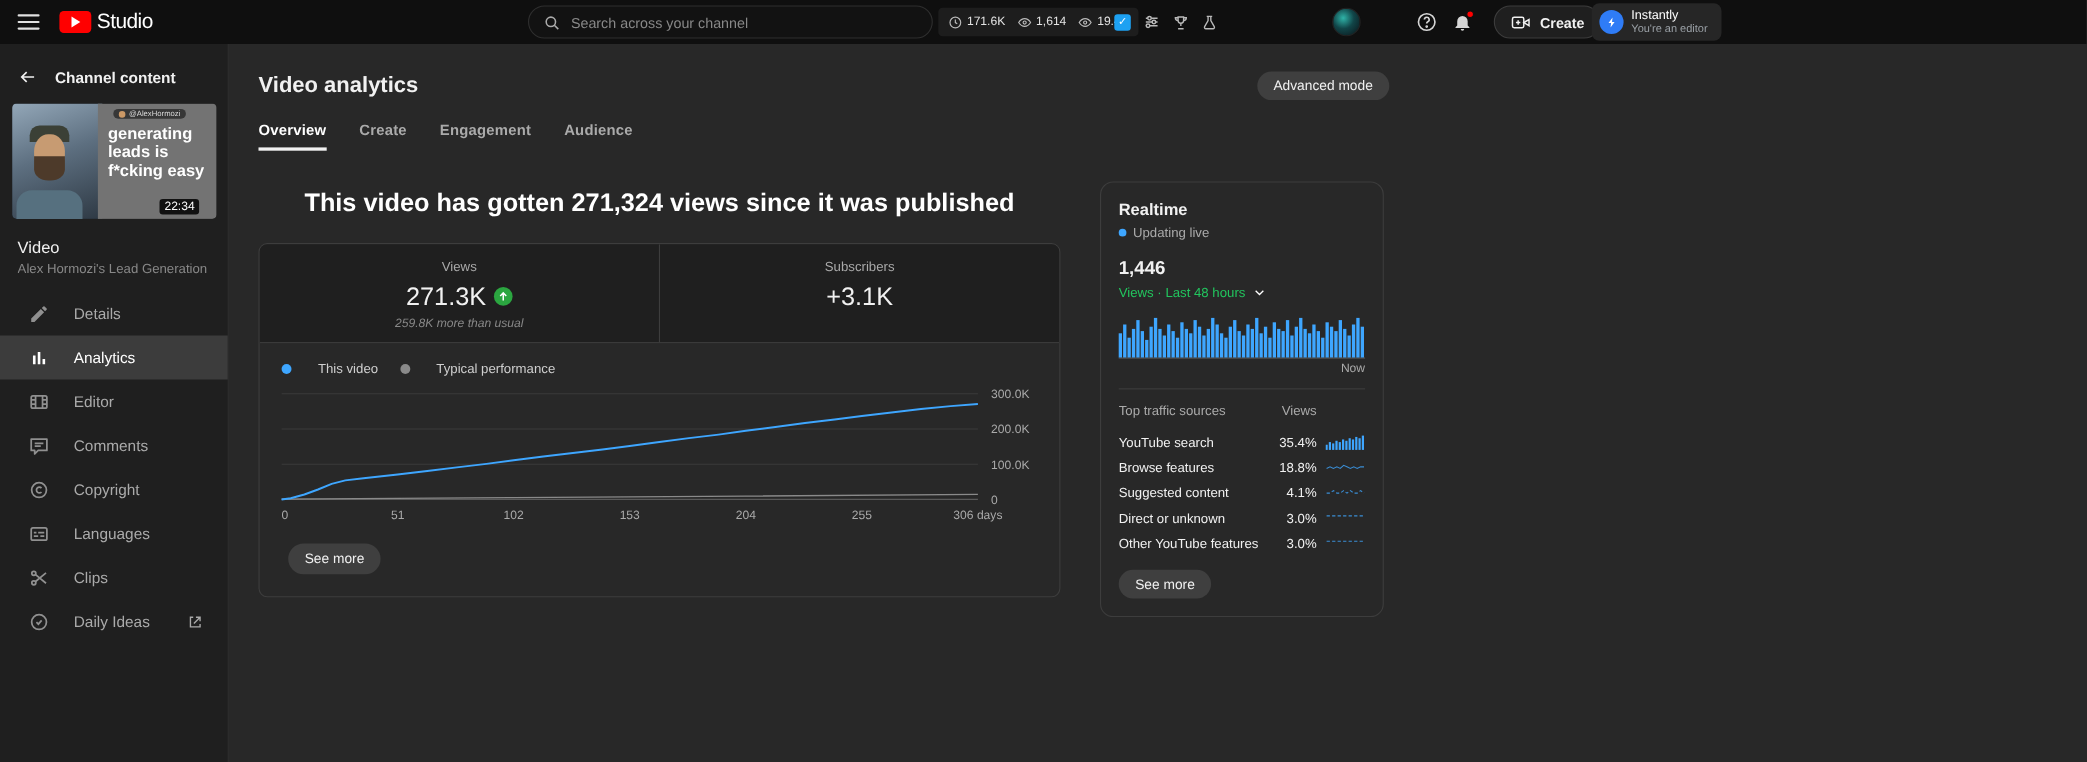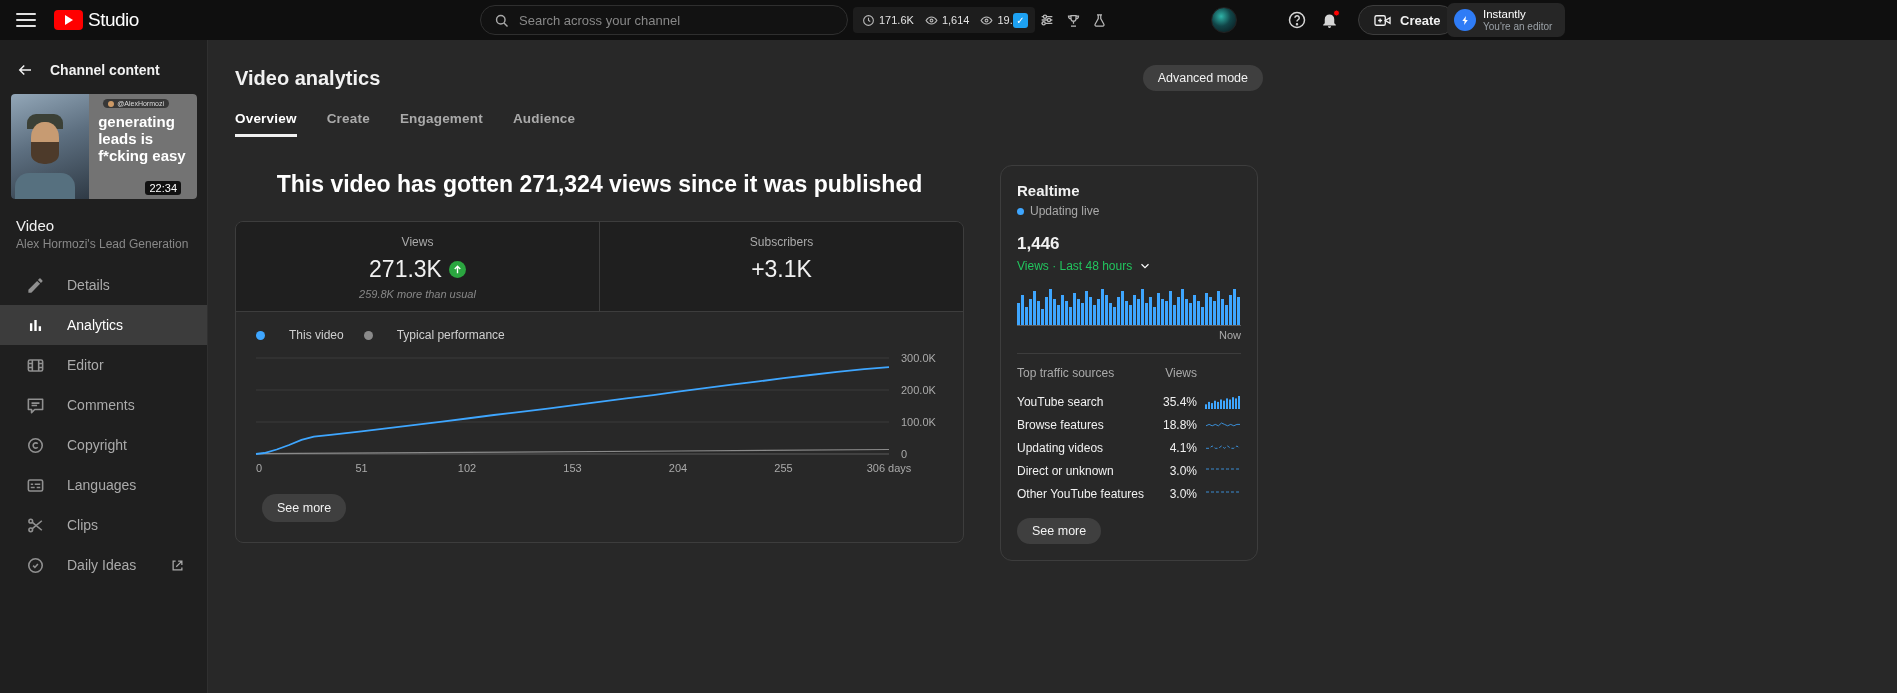--- a/index.html
+++ b/index.html
@@ -510,21 +510,21 @@
               <div class="rt-row">
                 <span class="rt-source">Browse features</span>
                 <span class="rt-pct">18.8%</span>
                 <span class="rt-spark">
                   <svg width="36" height="14">
                     <polyline points="1.0,7.8 4.1,6.4 7.2,7.8 10.3,6.4 13.4,7.8 16.5,5.0 19.5,6.4 22.6,7.8 25.7,6.4 28.8,7.8 31.9,6.4 35.0,6.4" fill="none" stroke="#3ea6ff" stroke-width="1" opacity="0.8"></polyline>
                   </svg>
                 </span>
               </div>
               <div class="rt-row">
-                <span class="rt-source">Updating videos</span>
+                <span class="rt-source">Suggested content</span>
                 <span class="rt-pct">4.1%</span>
                 <span class="rt-spark">
                   <svg width="36" height="14">
                     <polyline points="1.0,7.3 4.1,7.3 7.2,5.0 10.3,7.3 13.4,7.3 16.5,5.0 19.5,7.3 22.6,5.0 25.7,7.3 28.8,7.3 31.9,5.0 35.0,7.3" fill="none" stroke="#3ea6ff" stroke-width="1" stroke-dasharray="3 2" opacity="0.8"></polyline>
                   </svg>
                 </span>
               </div>
               <div class="rt-row">
                 <span class="rt-source">Direct or unknown</span>
                 <span class="rt-pct">3.0%</span>

